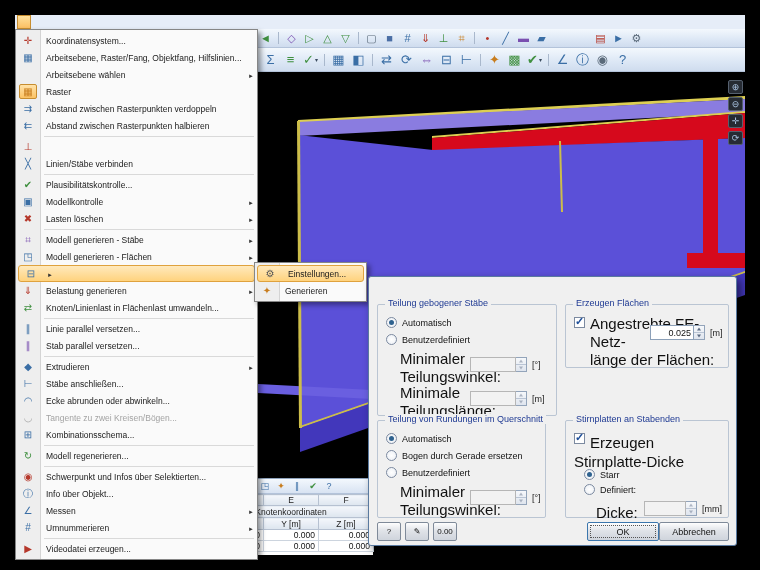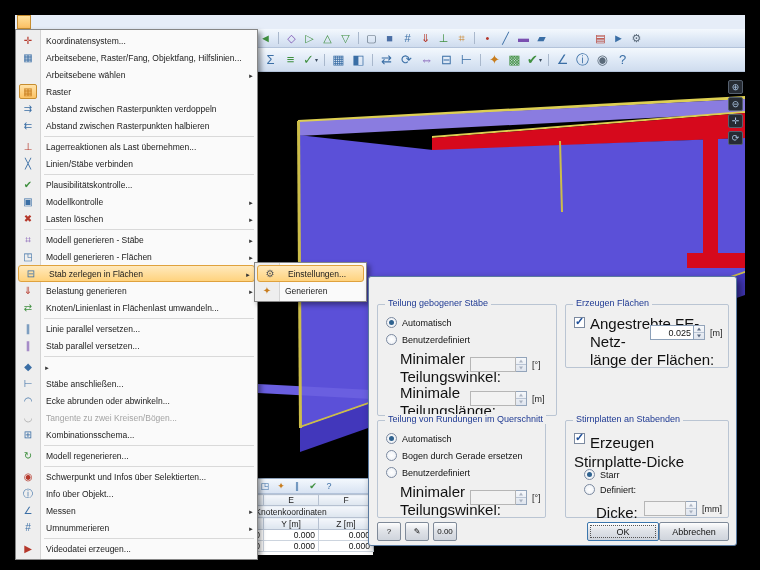--- a/index.html
+++ b/index.html
@@ -480,21 +480,20 @@
         <span class="mi-label">Abstand zwischen Rasterpunkten halbieren</span>
         <span class="mi-arrow"></span>
       </div>
       <div class="mi separator">
         
         
         
       </div>
       <div class="mi">
         <span class="mi-ico" style="color: rgb(181, 55, 42);">⊥</span>
-        <span class="mi-label">Lagerreaktionen als Last übernehmen...</span>
         <span class="mi-arrow"></span>
       </div>
       <div class="mi">
         <span class="mi-ico" style="color: rgb(58, 110, 165);">╳</span>
         <span class="mi-label">Linien/Stäbe verbinden</span>
         <span class="mi-arrow"></span>
       </div>
       <div class="mi separator">
         
         
@@ -525,21 +524,20 @@
         <span class="mi-label">Modell generieren - Stäbe</span>
         <span class="mi-arrow"></span>
       </div>
       <div class="mi submenu">
         <span class="mi-ico" style="color: rgb(58, 110, 165);">◳</span>
         <span class="mi-label">Modell generieren - Flächen</span>
         <span class="mi-arrow"></span>
       </div>
       <div class="mi submenu selected">
         <span class="mi-ico" style="color: rgb(58, 110, 165);">⊟</span>
-        <span class="mi-label">Stab zerlegen in Flächen</span>
         <span class="mi-arrow"></span>
       </div>
       <div class="mi submenu">
         <span class="mi-ico" style="color: rgb(181, 55, 42);">⇓</span>
         <span class="mi-label">Belastung generieren</span>
         <span class="mi-arrow"></span>
       </div>
       <div class="mi">
         <span class="mi-ico" style="color: rgb(63, 143, 63);">⇄</span>
         <span class="mi-label">Knoten/Linienlast in Flächenlast umwandeln...</span>
@@ -560,20 +558,21 @@
         <span class="mi-label">Stab parallel versetzen...</span>
         <span class="mi-arrow"></span>
       </div>
       <div class="mi separator">
         
         
         
       </div>
       <div class="mi submenu">
         <span class="mi-ico" style="color: rgb(58, 110, 165);">◆</span>
+        <span class="mi-label">Extrudieren</span>
         <span class="mi-arrow"></span>
       </div>
       <div class="mi">
         <span class="mi-ico" style="color: rgb(58, 110, 165);">⊢</span>
         <span class="mi-label">Stäbe anschließen...</span>
         <span class="mi-arrow"></span>
       </div>
       <div class="mi">
         <span class="mi-ico" style="color: rgb(58, 110, 165);">◠</span>
         <span class="mi-label">Ecke abrunden oder abwinkeln...</span>

